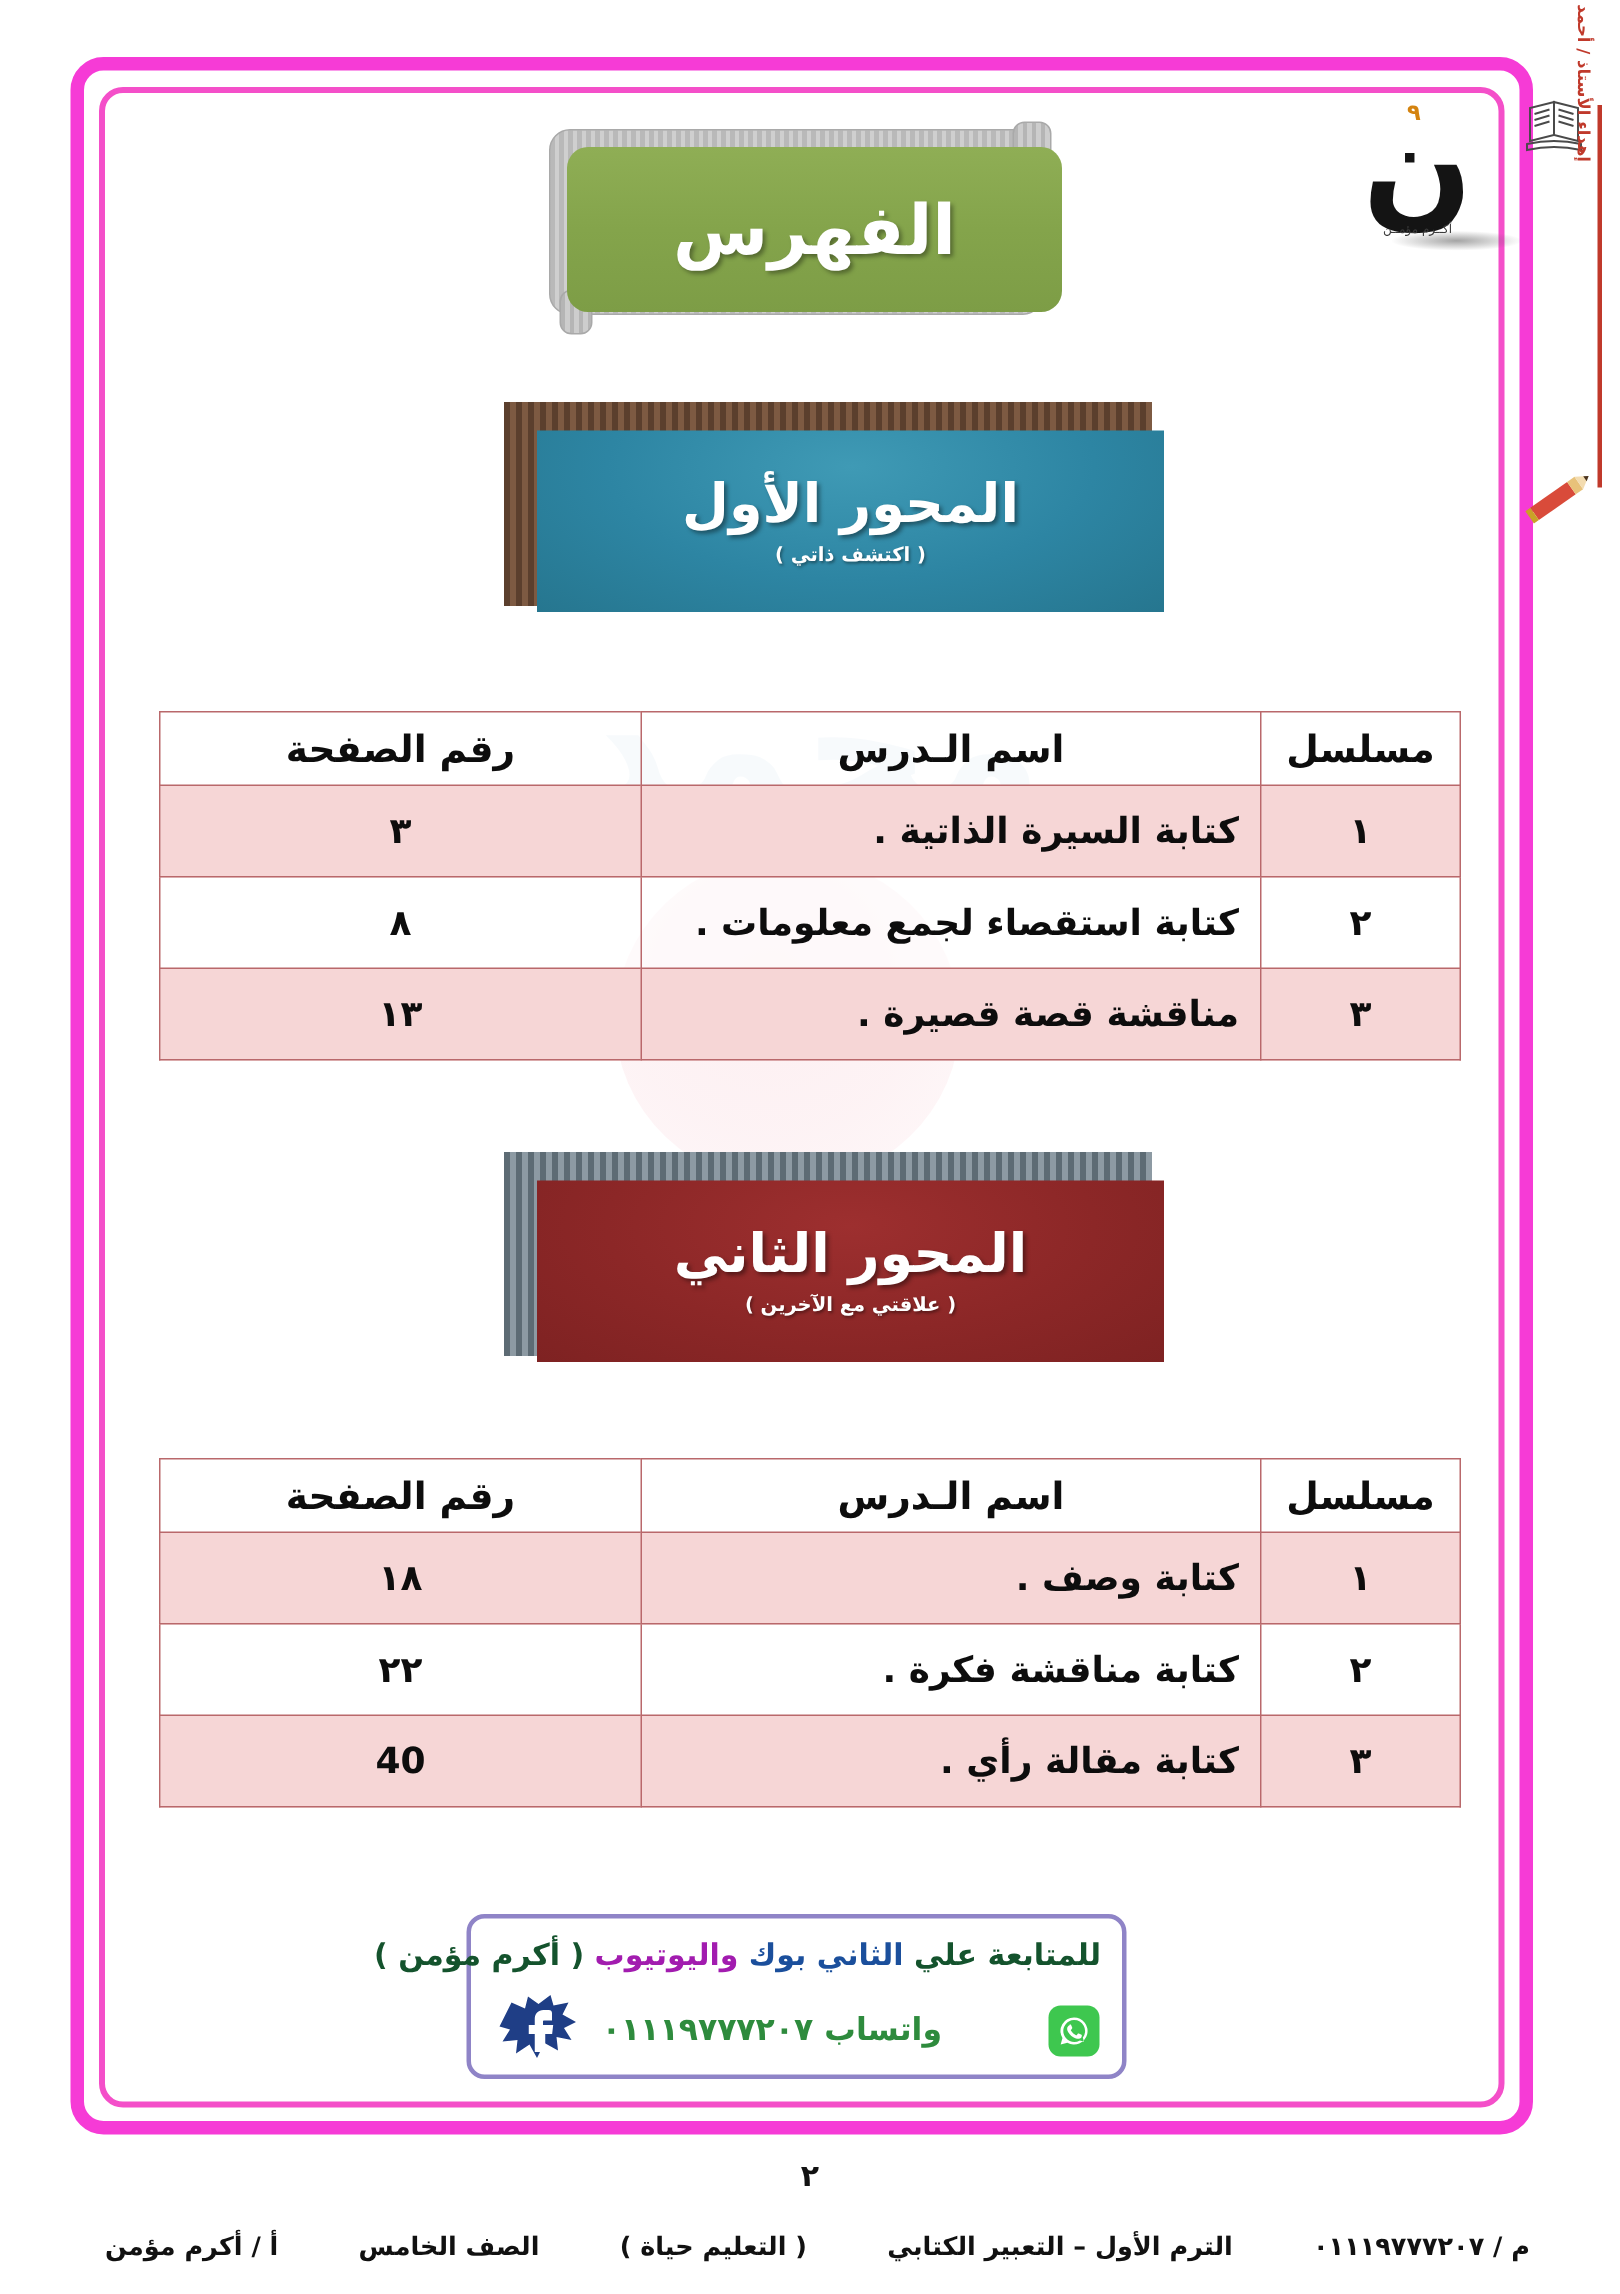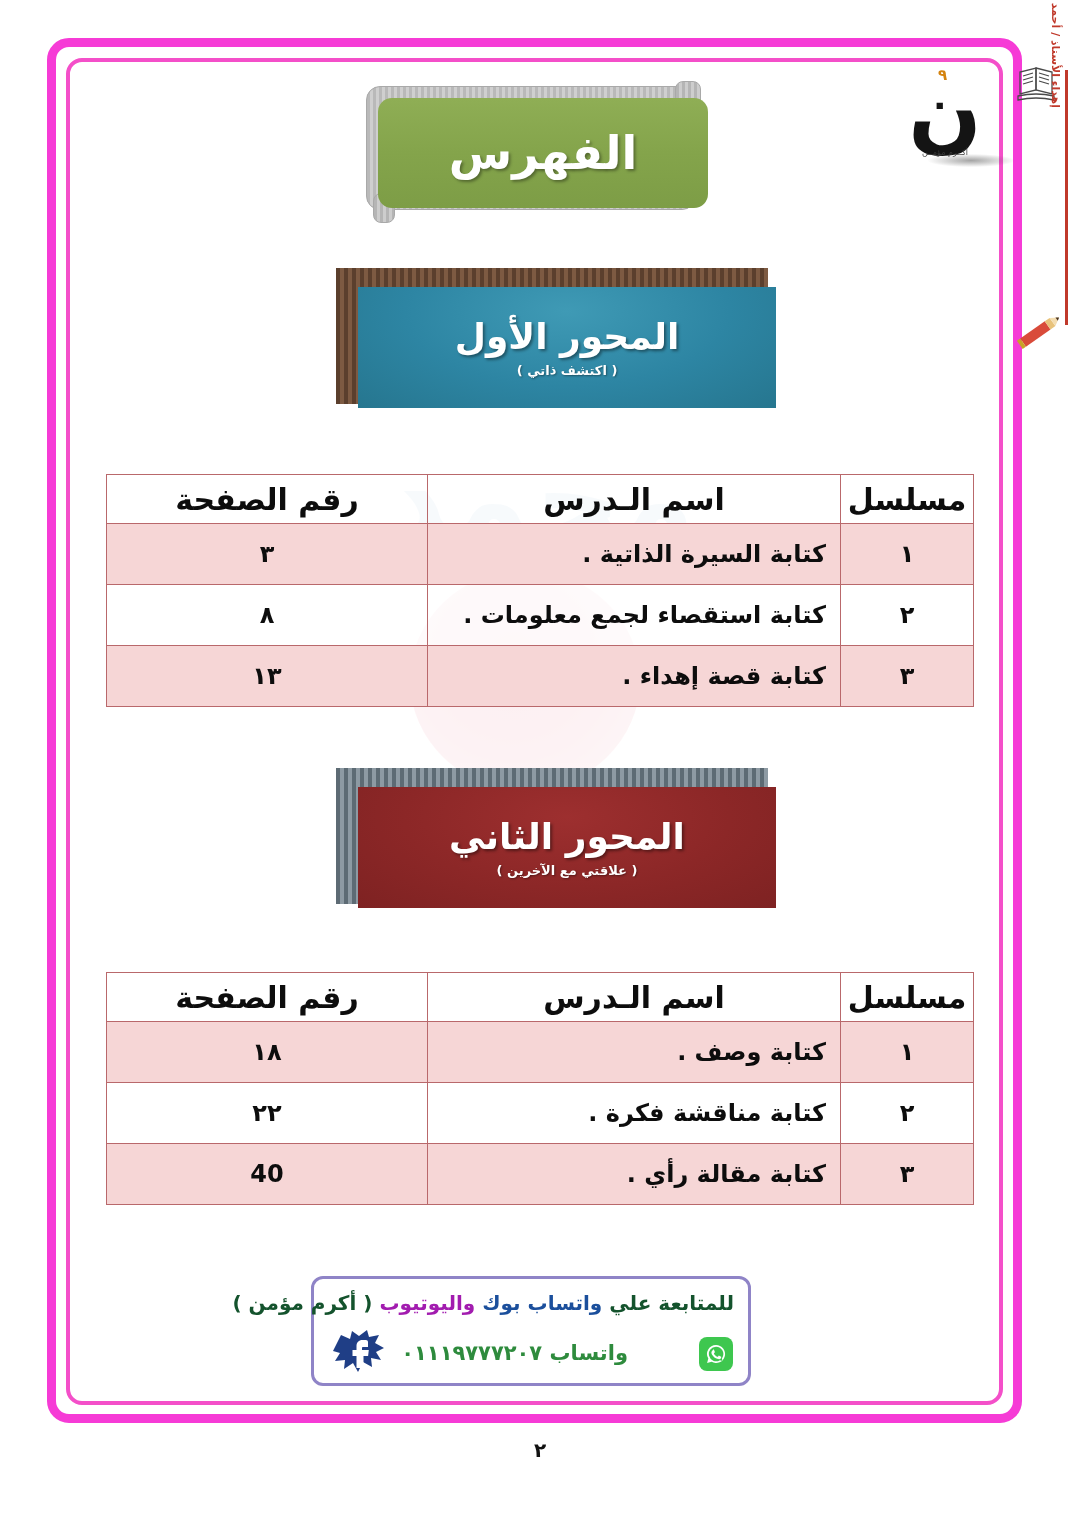--- a/index.html
+++ b/index.html
@@ -296,21 +296,21 @@
     text-align: center;
     vertical-align: middle;
     font-size: 24px;
     font-weight: bold;
     color: #0d0d0d;
     padding: 0;
   }
   .index-table thead th {
     height: 48px;
     background: rgba(255,255,255,0.55);
-    font-size: 30px;
+    font-size: 25px;
     letter-spacing: 1px;
   }
   .index-table tbody td { height: 60px; }
   .index-table tbody tr.odd td { background: #f6d6d6; }
   .index-table tbody tr.even td { background: rgba(255,255,255,0.6); }
   .col-serial { width: 132px; }
   .col-page   { width: 320px; }
   .cell-lesson {
     text-align: right !important;
     padding-right: 14px !important;
@@ -478,21 +478,21 @@
         <td class="cell-lesson">كتابة السيرة الذاتية .</td>
         <td class="col-page">٣</td>
       </tr>
       <tr class="even">
         <td class="col-serial">٢</td>
         <td class="cell-lesson">كتابة استقصاء لجمع معلومات .</td>
         <td class="col-page">٨</td>
       </tr>
       <tr class="odd">
         <td class="col-serial">٣</td>
-        <td class="cell-lesson">كتابة قصة إهداء .</td>
+        <td class="cell-lesson">مناقشة قصة قصيرة .</td>
         <td class="col-page">١٣</td>
       </tr>
     </tbody>
   </table>
 
   <div class="unit-banner banner2">
     <div class="unit-frame"></div>
     <div class="unit-face">
       <div class="unit-title">المحور الثاني</div>
       <div class="unit-sub">( علاقتي مع الآخرين )</div>
@@ -522,21 +522,21 @@
         <td class="col-serial">٣</td>
         <td class="cell-lesson">كتابة مقالة رأي .</td>
         <td class="col-page">40</td>
       </tr>
     </tbody>
   </table>
 
   <div class="contact-box">
     <div class="contact-line1">
       <span class="c-name">للمتابعة علي</span>
-      <span class="c-fb">واتساب بوك</span>
+      <span class="c-fb">الثاني بوك</span>
       <span class="c-yt">واليوتيوب</span>
       <span class="c-name">( أكرم مؤمن )</span>
     </div>
 
     <svg class="fb-badge" viewBox="0 0 56 46">
       <path d="M6 14 L2 22 L9 24 L4 32 L14 31 L13 40 L22 34 L27 43 L32 33 L41 38 L40 29 L50 31 L45 23 L53 19 L44 14 L48 6 L38 8 L36 1 L28 7 L21 2 L19 10 L10 6 Z" fill="#1f3e86"></path>
       <path d="M31 18 h6 v-5 c0-1.2-.9-2-2.1-2h-3.6c-3.4 0-5.8 2.4-5.8 5.9V21h-4v6h4v12h7V27h4.6l.7-6H31v-2.3c0-.5.3-.7.8-.7Z" fill="#ffffff"></path>
     </svg>
 
     <div class="contact-line2">
@@ -546,14 +546,21 @@
 
     <div class="wa-badge">
       <svg viewBox="0 0 24 24" aria-hidden="true">
         <path fill="#ffffff" d="M12 2.2A9.8 9.8 0 0 0 3.6 17l-1.3 4.8 4.9-1.3A9.8 9.8 0 1 0 12 2.2Zm0 1.8a8 8 0 0 1 6.6 12.5l-.2.3.8 2.9-3-.8-.3.2A8 8 0 1 1 12 4Zm-3.4 4c-.2 0-.5.1-.7.4-.3.3-.9.9-.9 2.1s.9 2.4 1 2.6c.1.2 1.8 2.9 4.5 3.9 2.2.8 2.7.7 3.2.6.5-.1 1.6-.6 1.8-1.3.2-.7.2-1.2.2-1.3-.1-.1-.3-.2-.6-.4l-1.6-.8c-.2-.1-.4-.1-.6.1l-.8 1c-.2.2-.3.2-.6.1-.3-.1-1.2-.5-2.2-1.4-.8-.7-1.4-1.6-1.5-1.9-.2-.3 0-.4.1-.6l.5-.6c.1-.2.2-.3.3-.5.1-.2 0-.4 0-.5l-.8-1.9c-.2-.5-.4-.4-.6-.4h-.4Z"></path>
       </svg>
     </div>
   </div>
 
   <div class="page-number">٢</div>
 
+  <div class="bottom-bar">
+    <span>أ / أكرم مؤمن</span>
+    <span>الصف الخامس</span>
+    <span>( التعليم حياة )</span>
+    <span>الترم الأول – التعبير الكتابي</span>
+    <span>م / ٠١١١٩٧٧٧٢٠٧</span>
+  </div>
 
 </div>
 
 </body></html>

